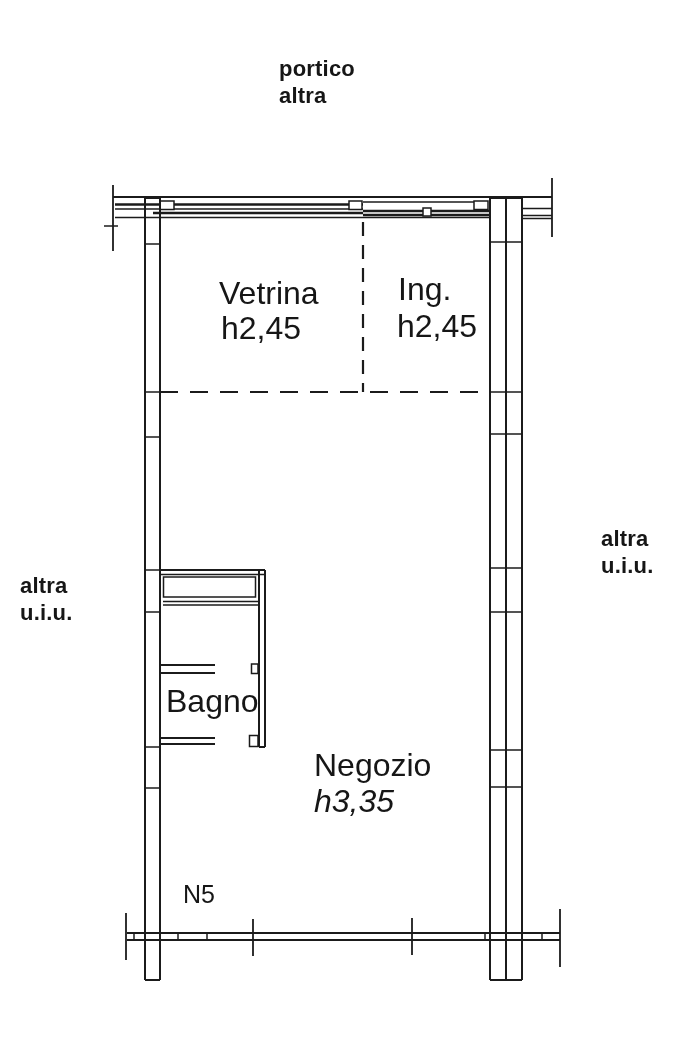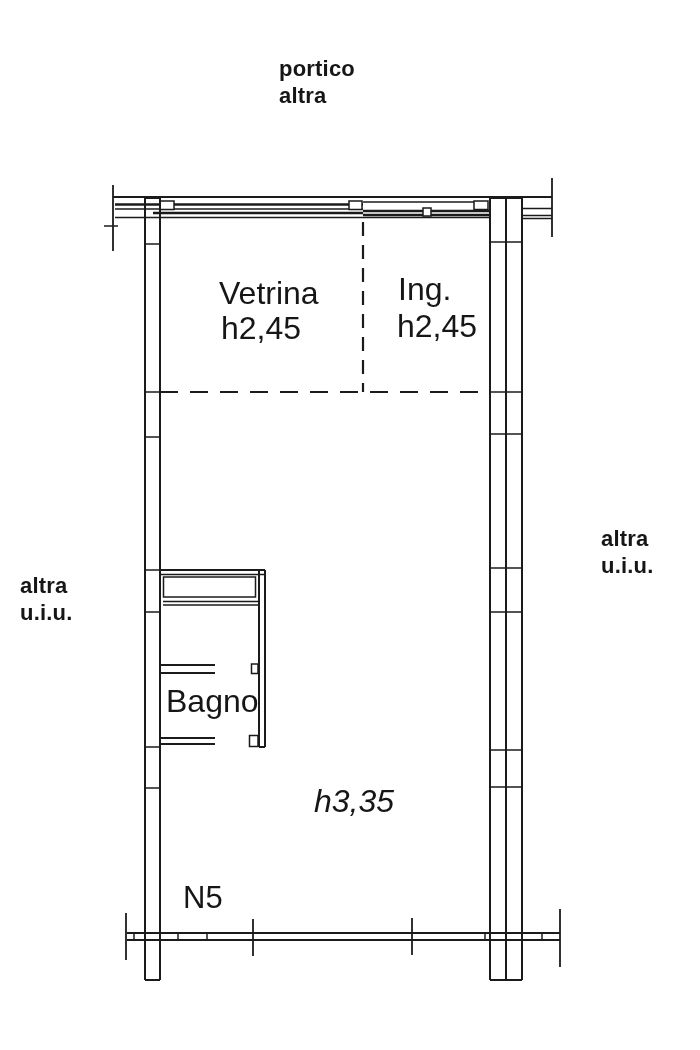--- a/index.html
+++ b/index.html
@@ -4,21 +4,21 @@
 <style>
   html,body{margin:0;padding:0;background:#ffffff;}
   #stage{
     position:relative;width:700px;height:1050px;background:#ffffff;
     font-family:"Liberation Sans", sans-serif;color:#161616;overflow:hidden;border-radius:24px;
   }
   #plan-svg{position:absolute;left:0;top:0;}
   .lbl{position:absolute;white-space:pre;color:#161616;}
   .lbl-small{font-size:22px;font-weight:700;line-height:27px;letter-spacing:0.2px;}
   .lbl-room{font-size:32px;font-weight:400;line-height:32px;}
-  .lbl-unit{font-size:31px;font-weight:400;}
+  .lbl-unit{font-size:25px;font-weight:400;}
   svg .ln{stroke:#1b1b1b;fill:none;}
   svg .mull{fill:#ffffff;stroke:#1b1b1b;stroke-width:1.5;}
 </style>
 </head>
 <body>
 
 <div id="stage">
 
   <svg id="plan-svg" width="700" height="1050" viewBox="0 0 700 1050">
 
@@ -122,17 +122,18 @@
 
   <div class="lbl lbl-room" style="left:376px;top:273px;margin-left:22px;">Ing.</div>
   <div class="lbl lbl-room" style="left:397px;top:310px;">h2,45</div>
 
   <div class="lbl lbl-small" style="left:20px;top:572px;"><span>altra</span><br><span>u.i.u.</span></div>
 
   <div class="lbl lbl-small" style="left:601px;top:525px;"><span>altra</span><br><span>u.i.u.</span></div>
 
   <div class="lbl lbl-room" style="left:166px;top:685px;">Bagno</div>
 
+  <div class="lbl lbl-room" style="left:314px;top:749px;">Negozio</div>
   <div class="lbl lbl-room" style="left:314px;top:785px;font-style:italic;">h3,35</div>
 
   <div class="lbl lbl-unit" style="left:183px;top:880px;">N5</div>
 
 </div>
 
 </body></html>

